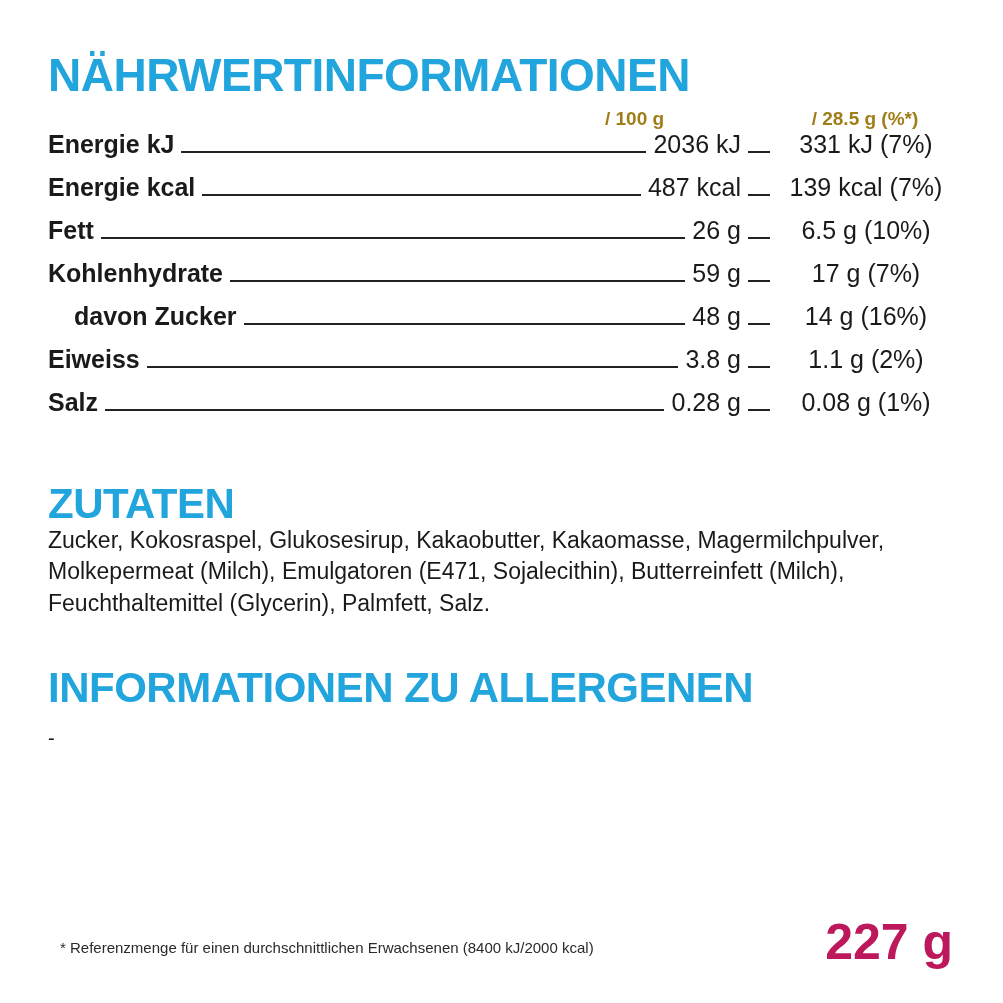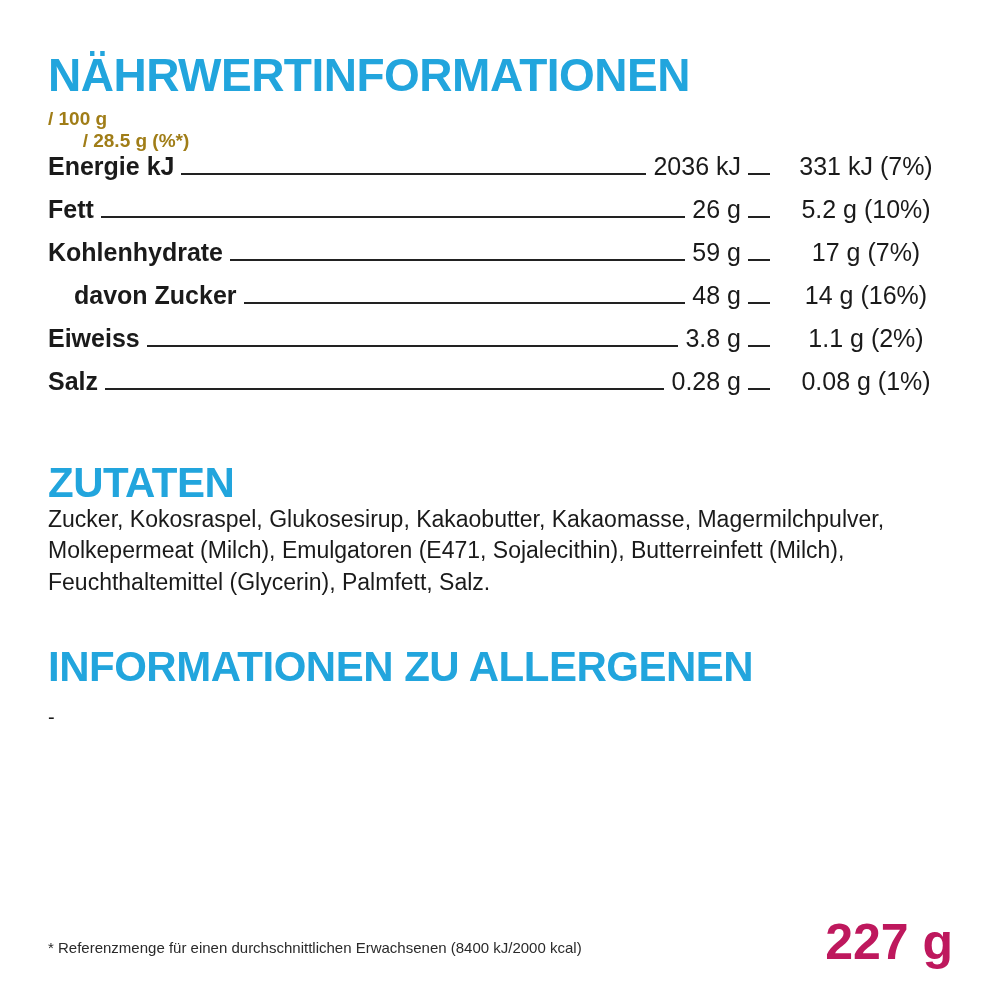--- a/index.html
+++ b/index.html
@@ -47,21 +47,20 @@
     margin-top: 10px;
   }
   .col-headers {
     display: flex;
     justify-content: flex-end;
     align-items: baseline;
     color: #a07d17;
     font-weight: bold;
     font-size: 19px;
     padding-right: 2px;
-    flex-direction: column;
   }
   .col-headers .ch1 {
     width: 172px;
     text-align: left;
   }
   .col-headers .ch2 {
     width: 176px;
     text-align: center;
   }
 
@@ -121,21 +120,21 @@
   }
   #allergens-text {
     margin-top: 18px;
     font-size: 20px;
     color: #1a1a1a;
   }
 
   
   .footnote {
     position: absolute;
-    left: 48px;
+    left: 60px;
     bottom: 47px;
     font-size: 15px;
     color: #2a2a2a;
   }
   .weight {
     position: absolute;
     right: 50px;
     bottom: 32px;
     font-size: 50px;
     font-weight: bold;
@@ -159,27 +158,34 @@
       </div>
 
       <div class="nut-row">
         <span class="nut-label">Energie kJ</span>
         <span class="leader"></span>
         <span class="nut-v1">2036 kJ</span>
         <span class="leader short"></span>
         <span class="nut-v2">331 kJ (7%)</span>
       </div>
 
+      <div class="nut-row">
+        <span class="nut-label">Energie kcal</span>
+        <span class="leader"></span>
+        <span class="nut-v1">487 kcal</span>
+        <span class="leader short"></span>
+        <span class="nut-v2">139 kcal (7%)</span>
+      </div>
 
       <div class="nut-row">
         <span class="nut-label">Fett</span>
         <span class="leader"></span>
         <span class="nut-v1">26 g</span>
         <span class="leader short"></span>
-        <span class="nut-v2">5.2 g (10%)</span>
+        <span class="nut-v2">6.5 g (10%)</span>
       </div>
 
 
       <div class="nut-row">
         <span class="nut-label">Kohlenhydrate</span>
         <span class="leader"></span>
         <span class="nut-v1">59 g</span>
         <span class="leader short"></span>
         <span class="nut-v2">17 g (7%)</span>
       </div>

